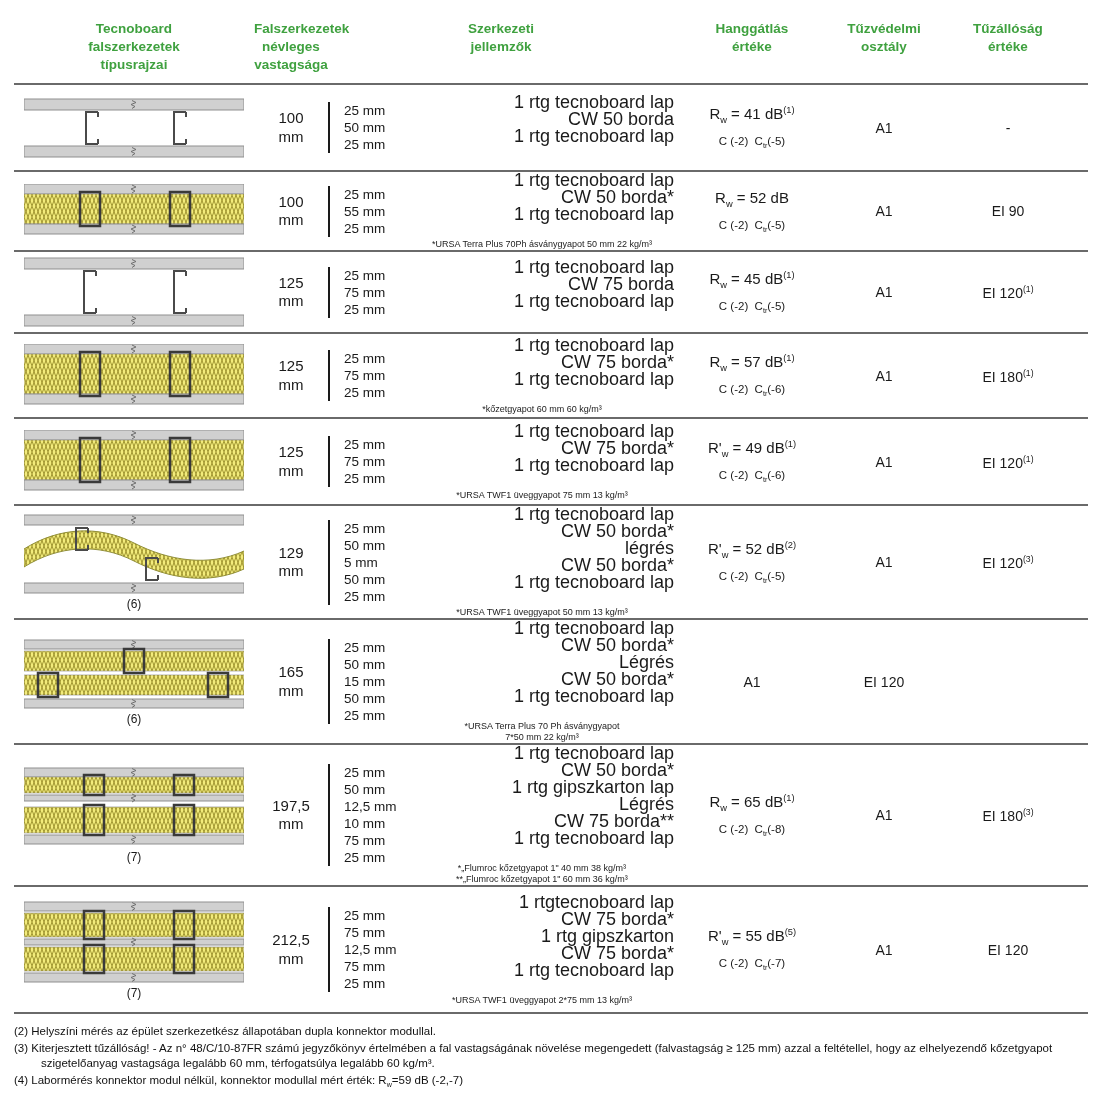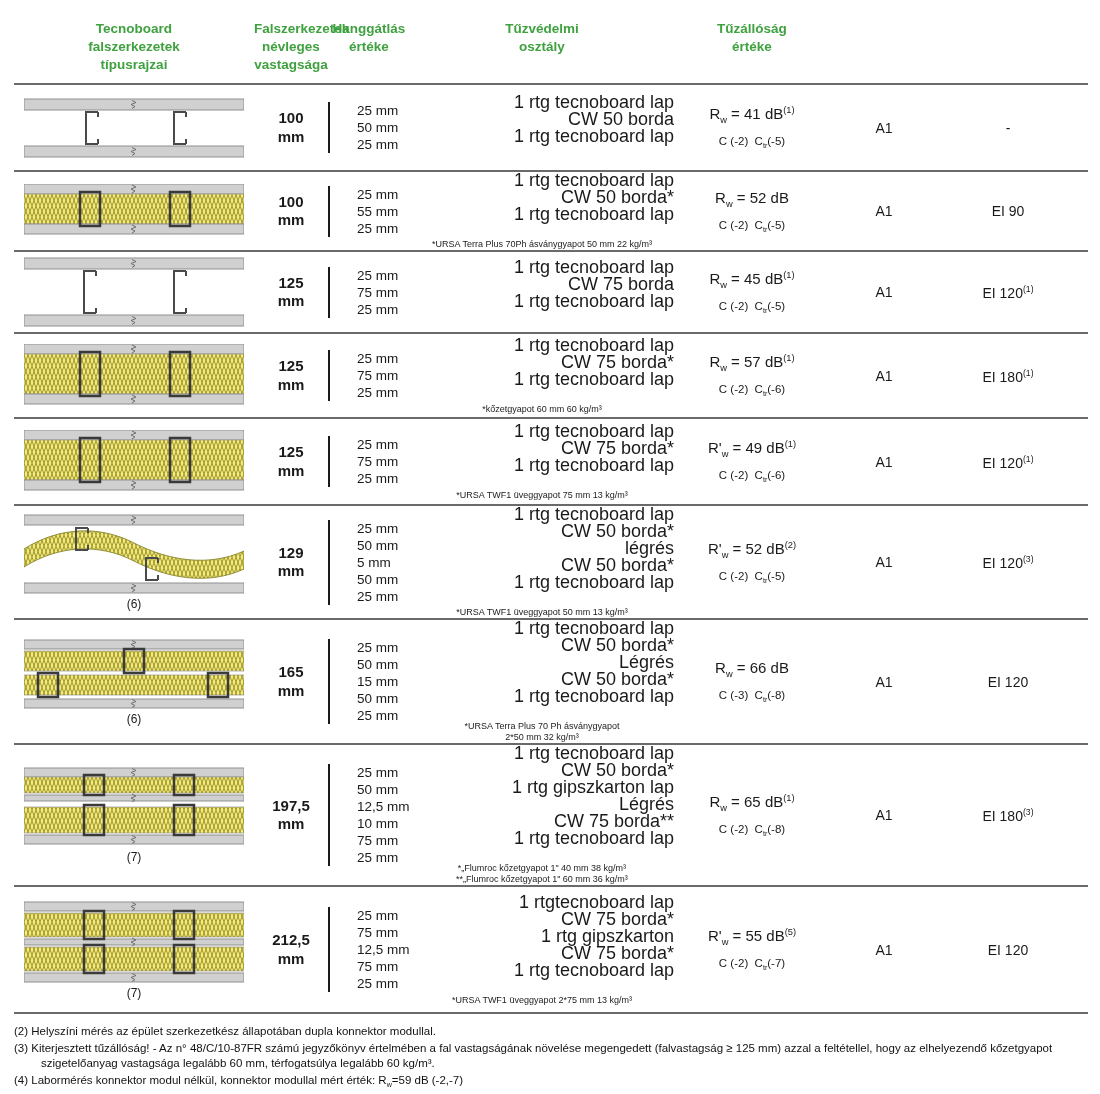--- a/index.html
+++ b/index.html
@@ -18,23 +18,23 @@
   #table-body .row:nth-child(4){min-height:83px;}
   #table-body .row:nth-child(5){min-height:85px;}
   #table-body .row:nth-child(6){min-height:105px;}
   #table-body .row:nth-child(7){min-height:117px;}
   #table-body .row:nth-child(8){min-height:131px;}
   #table-body .row:nth-child(9){min-height:125px;}
   .cell{text-align:center;}
   .c-diagram{display:flex;flex-direction:column;align-items:center;justify-content:center;}
   .diagram-label{font-size:12px;margin-top:2px;color:#1a1a1a;}
   .diagram-label:empty{display:none;}
-  .c-thickness{font-weight:bold;font-size:15px;line-height:1.25;white-space:pre-line;}
+  .c-thickness{font-weight:normal;font-size:15px;line-height:1.25;white-space:pre-line;}
   .c-mm{display:flex;justify-content:flex-start;}
-  .mm-list{border-left:2px solid #1a1a1a;padding-left:27px;font-size:13.5px;line-height:17px;text-align:left;white-space:nowrap;}
+  .mm-list{border-left:2px solid #1a1a1a;padding-left:14px;font-size:13.5px;line-height:17px;text-align:left;white-space:nowrap;}
   .desc-list{font-size:18px;line-height:17px;text-align:right;}
   .note-list{font-size:9px;line-height:11px;margin-top:16px;color:#222;}
   .sound-main{font-size:15px;}
   .sound-sub{font-size:11.5px;margin-top:10px;}
   .c-class,.c-resist{font-size:14px;}
   sub{font-size:0.62em;}
   sup{font-size:0.62em;}
   
   #footnotes{margin-top:10px;font-size:11.5px;line-height:1.34;color:#111;}
   .footnote{padding-left:27px;text-indent:-27px;margin-bottom:1px;}
@@ -53,20 +53,22 @@
 
 <div class="page">
 
   <div class="grid thead">
     <div class="hcell">Tecnoboard
 falszerkezetek
 típusrajzai</div>
     <div class="hcell">Falszerkezetek
 névleges
 vastagsága</div>
+    <div class="hcell" style="grid-column:3 / span 2">Szerkezeti
+jellemzők</div>
     <div class="hcell">Hanggátlás
 értéke</div>
     <div class="hcell">Tűzvédelmi
 osztály</div>
     <div class="hcell">Tűzállóság
 értéke</div>
   </div>
 
   <div id="table-body">
   <div class="grid row">
@@ -356,26 +358,22 @@
     <div class="cell c-desc">
       <div class="desc-list">
             <div>1 rtg tecnoboard lap</div>
             <div>CW 50 borda*</div>
             <div>Légrés</div>
             <div>CW 50 borda*</div>
             <div>1 rtg tecnoboard lap</div>
           </div>
       <div class="note-list">
             <div>*URSA Terra Plus 70 Ph ásványgyapot</div>
-            <div>2*50 mm 32 kg/m³</div>
-          </div>
-    </div>
-    <div class="cell c-sound">
-      <div class="sound-main">R<sub>w</sub> = 66 dB</div>
-      <div class="sound-sub">C (-3)&nbsp;&nbsp;C<sub>tr</sub>(-8)</div>
+            <div>7*50 mm 22 kg/m³</div>
+          </div>
     </div>
     <div class="cell c-class">A1</div>
     <div class="cell c-resist">EI 120</div>
   </div>
 
   <div class="grid row">
     <div class="cell c-diagram">
       <div class="diagram">
             <svg width="220" height="82" viewBox="0 0 220 82">
               <rect x="0" y="2" width="220" height="9" fill="#d0d0d0" stroke="#8f8f8f" stroke-width="1"></rect>

